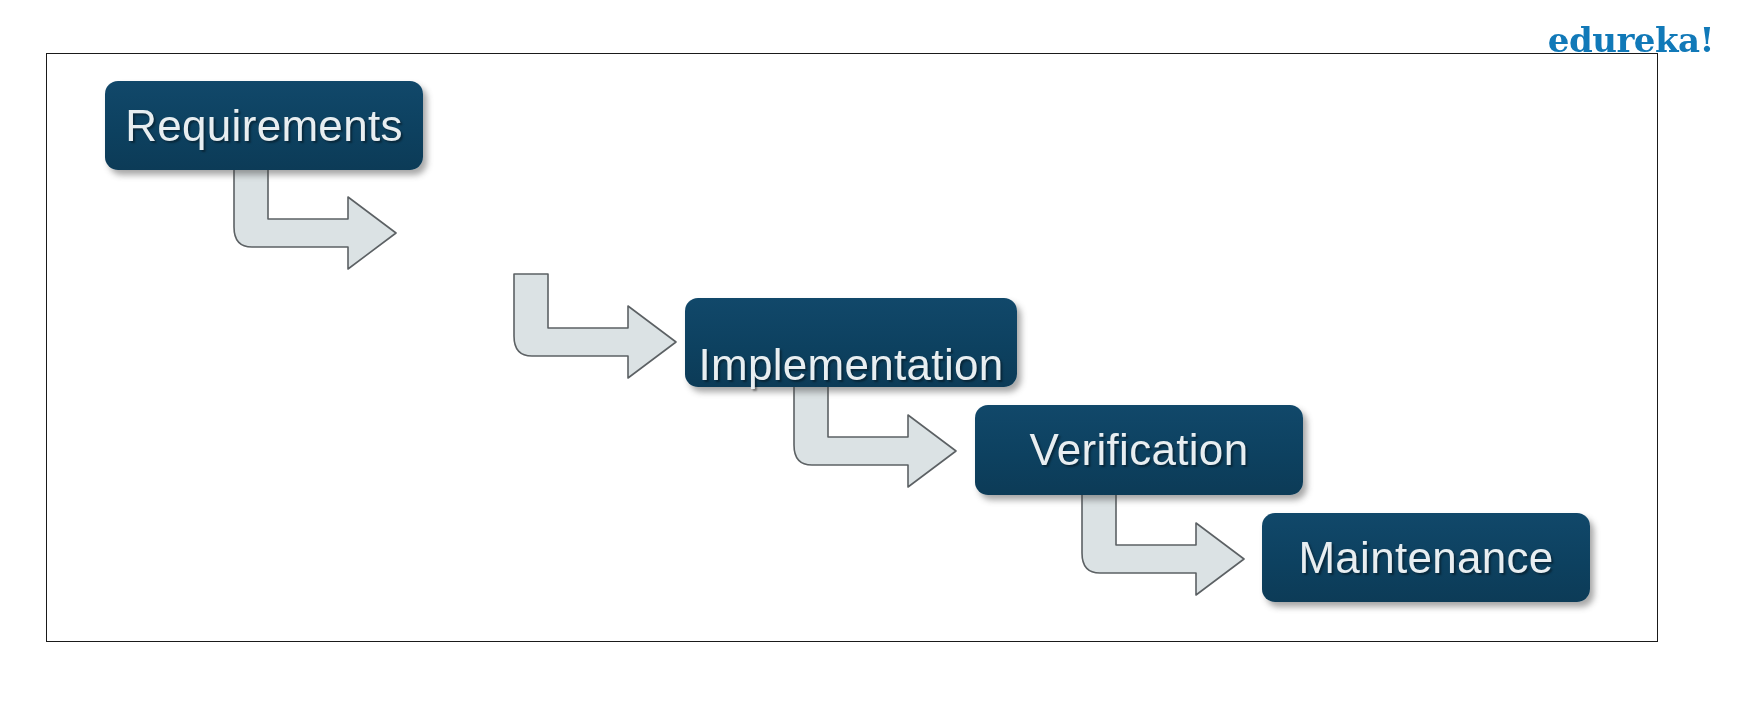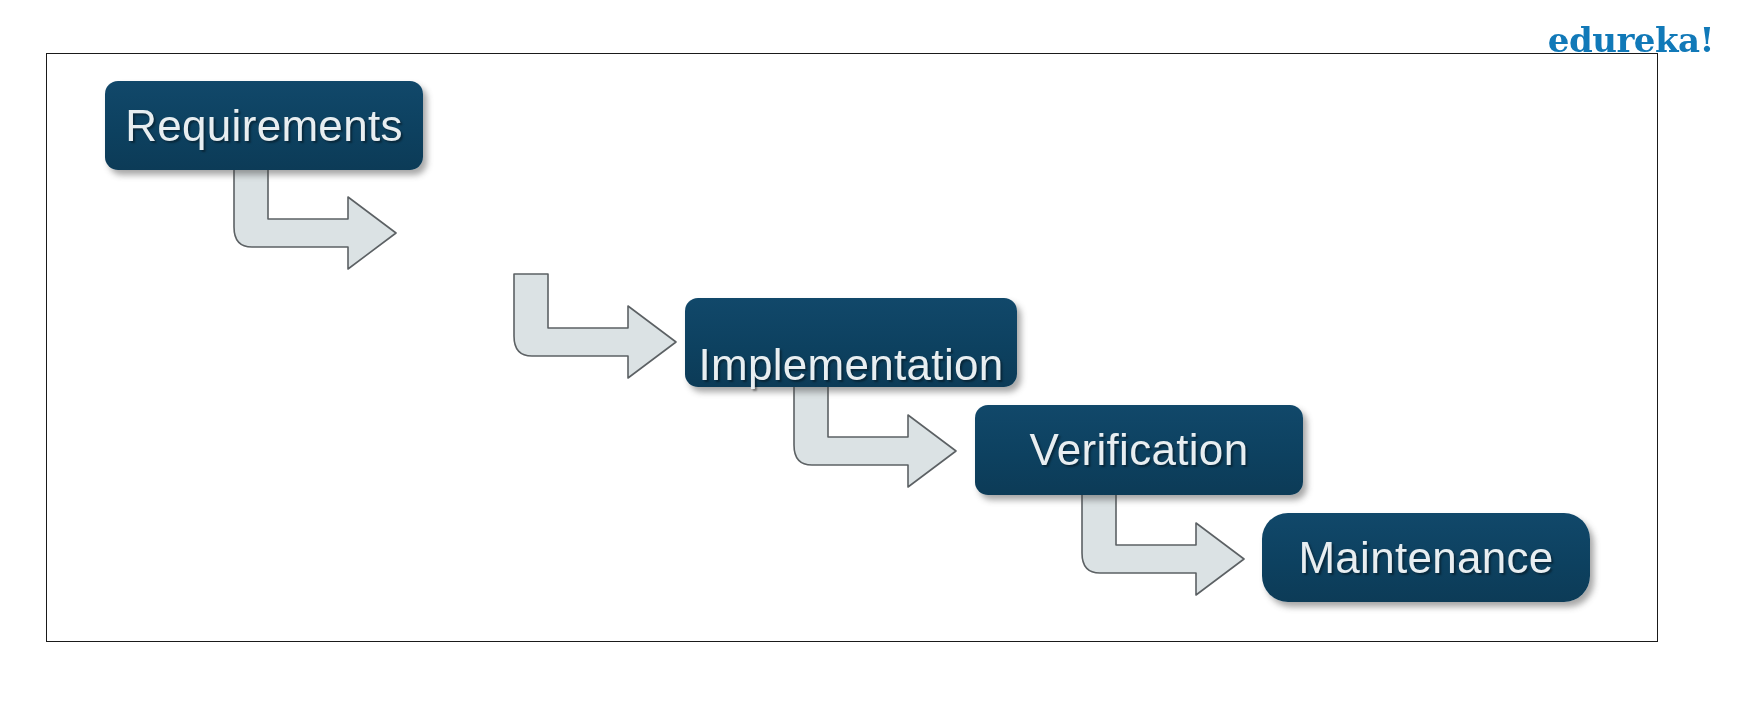--- a/index.html
+++ b/index.html
@@ -153,17 +153,17 @@
 
 
   <div class="phase-box" style="left:685px; top:298px; width:332px; height:89px;align-items:flex-end;">
     <span class="phase-label">Implementation</span>
   </div>
 
   <div class="phase-box" style="left:975px; top:405px; width:328px; height:90px;">
     <span class="phase-label">Verification</span>
   </div>
 
-  <div class="phase-box" style="left:1262px; top:513px; width:328px; height:89px;border-radius:26px;">
+  <div class="phase-box" style="left:1262px; top:513px; width:328px; height:89px;">
     <span class="phase-label">Maintenance</span>
   </div>
 
 </div>
 
 </body></html>

